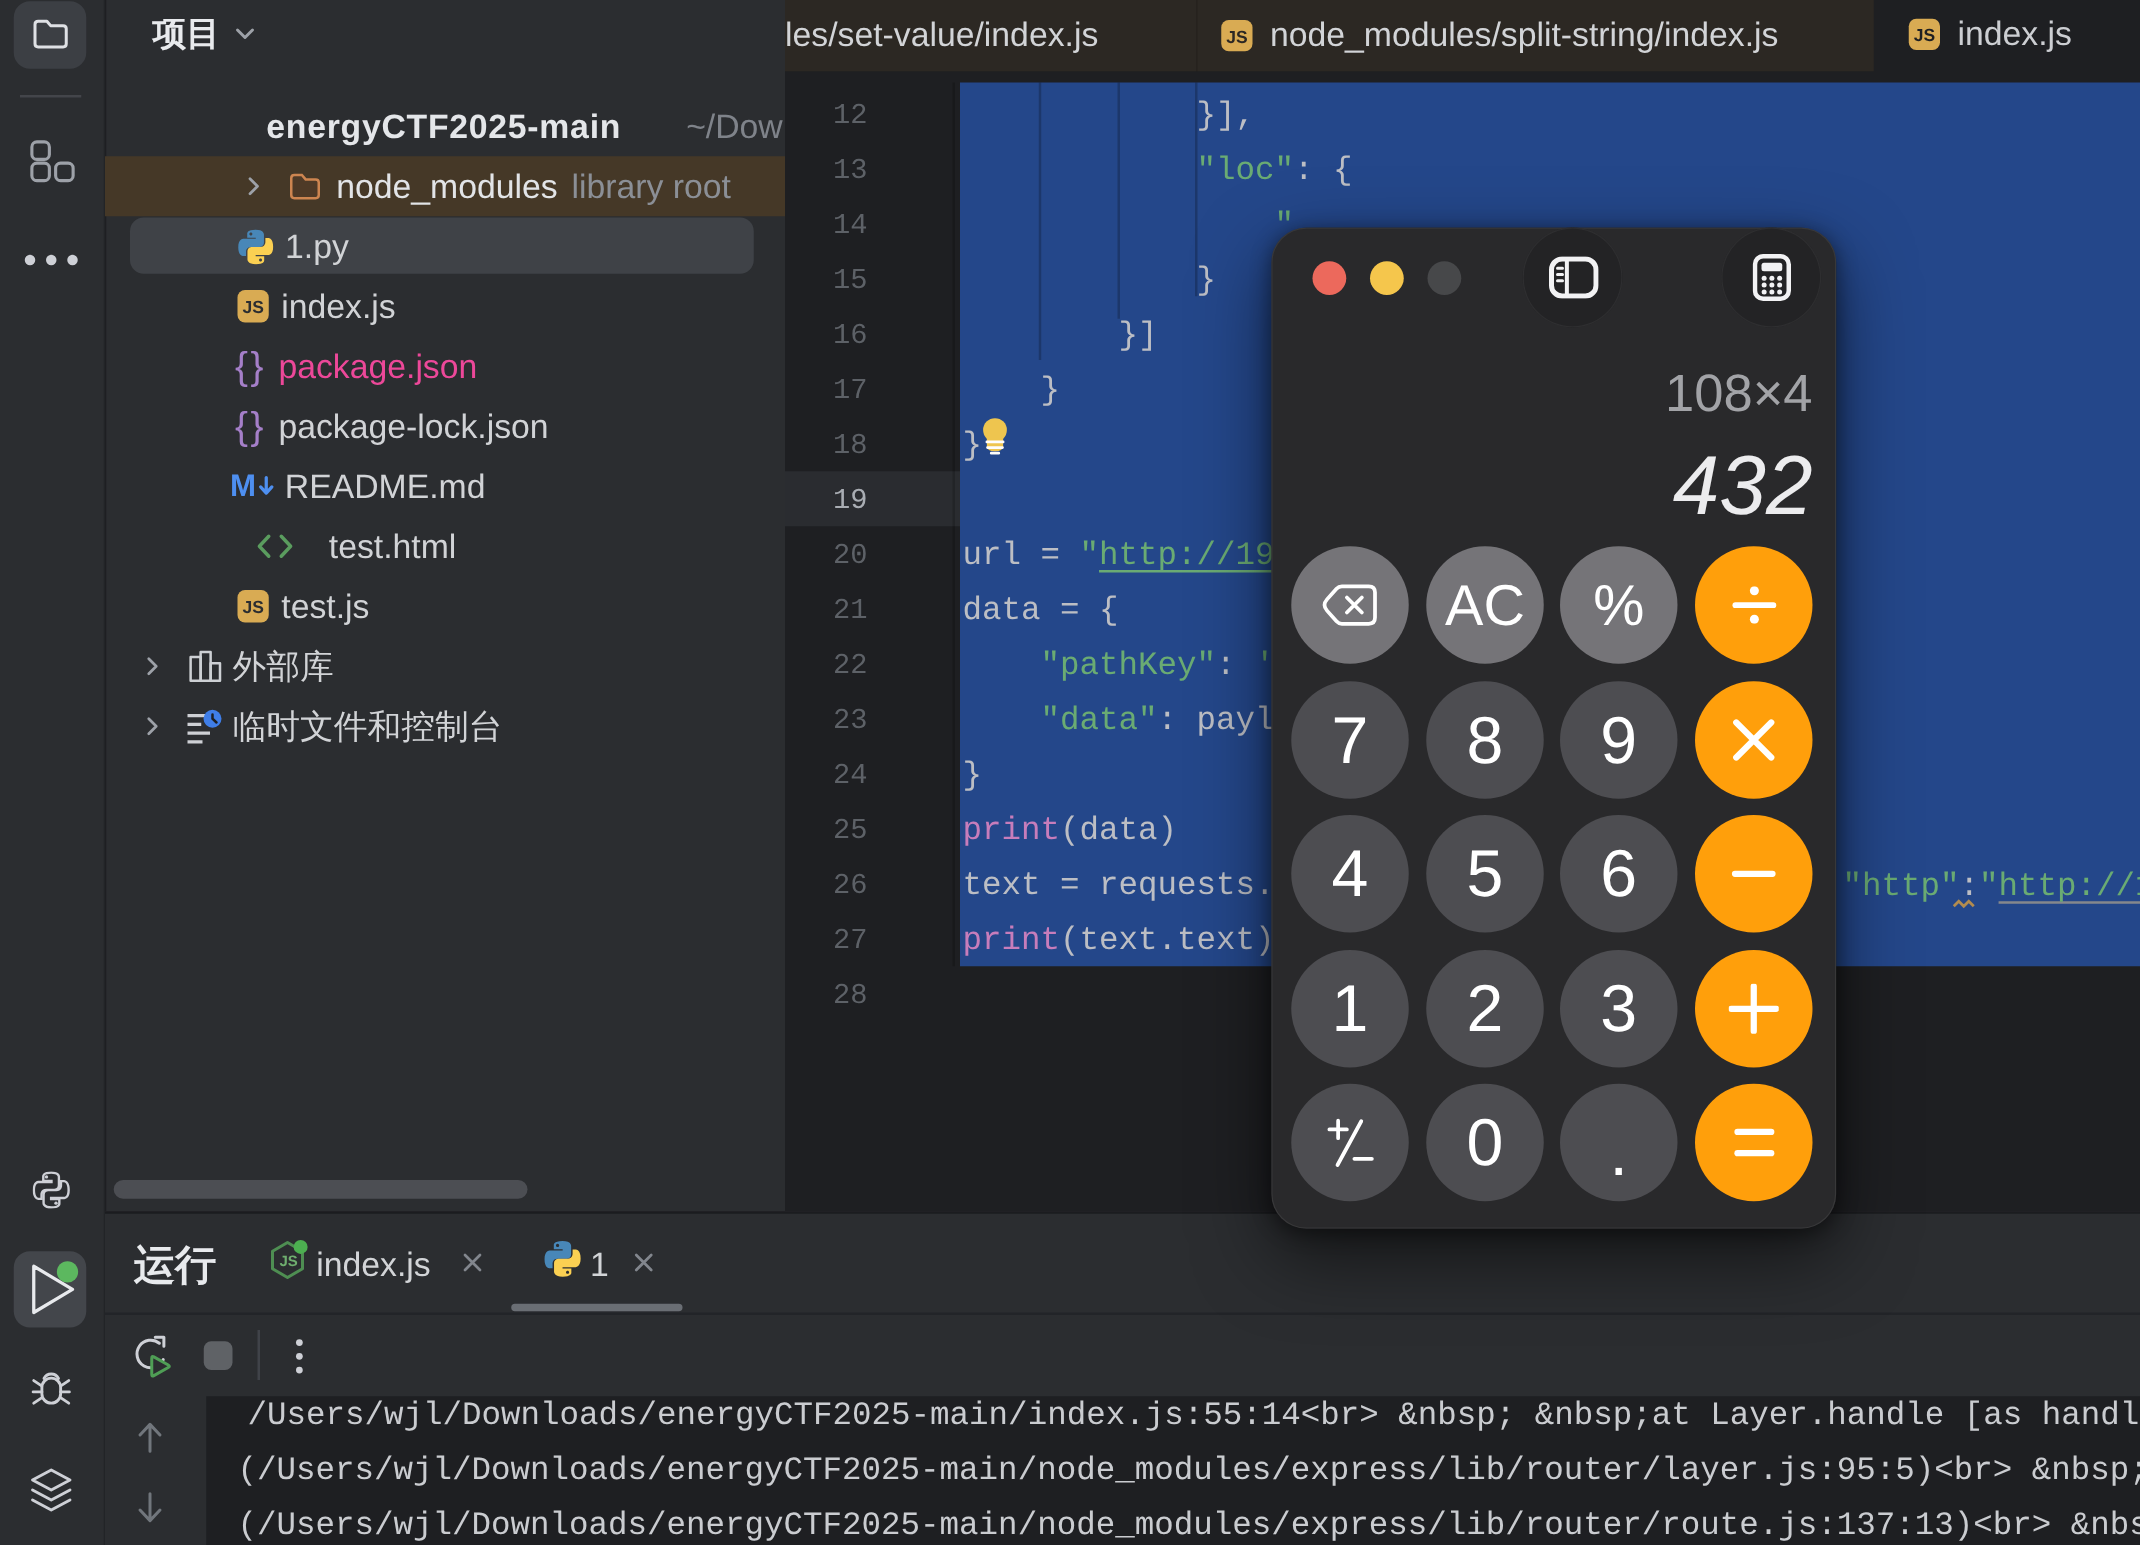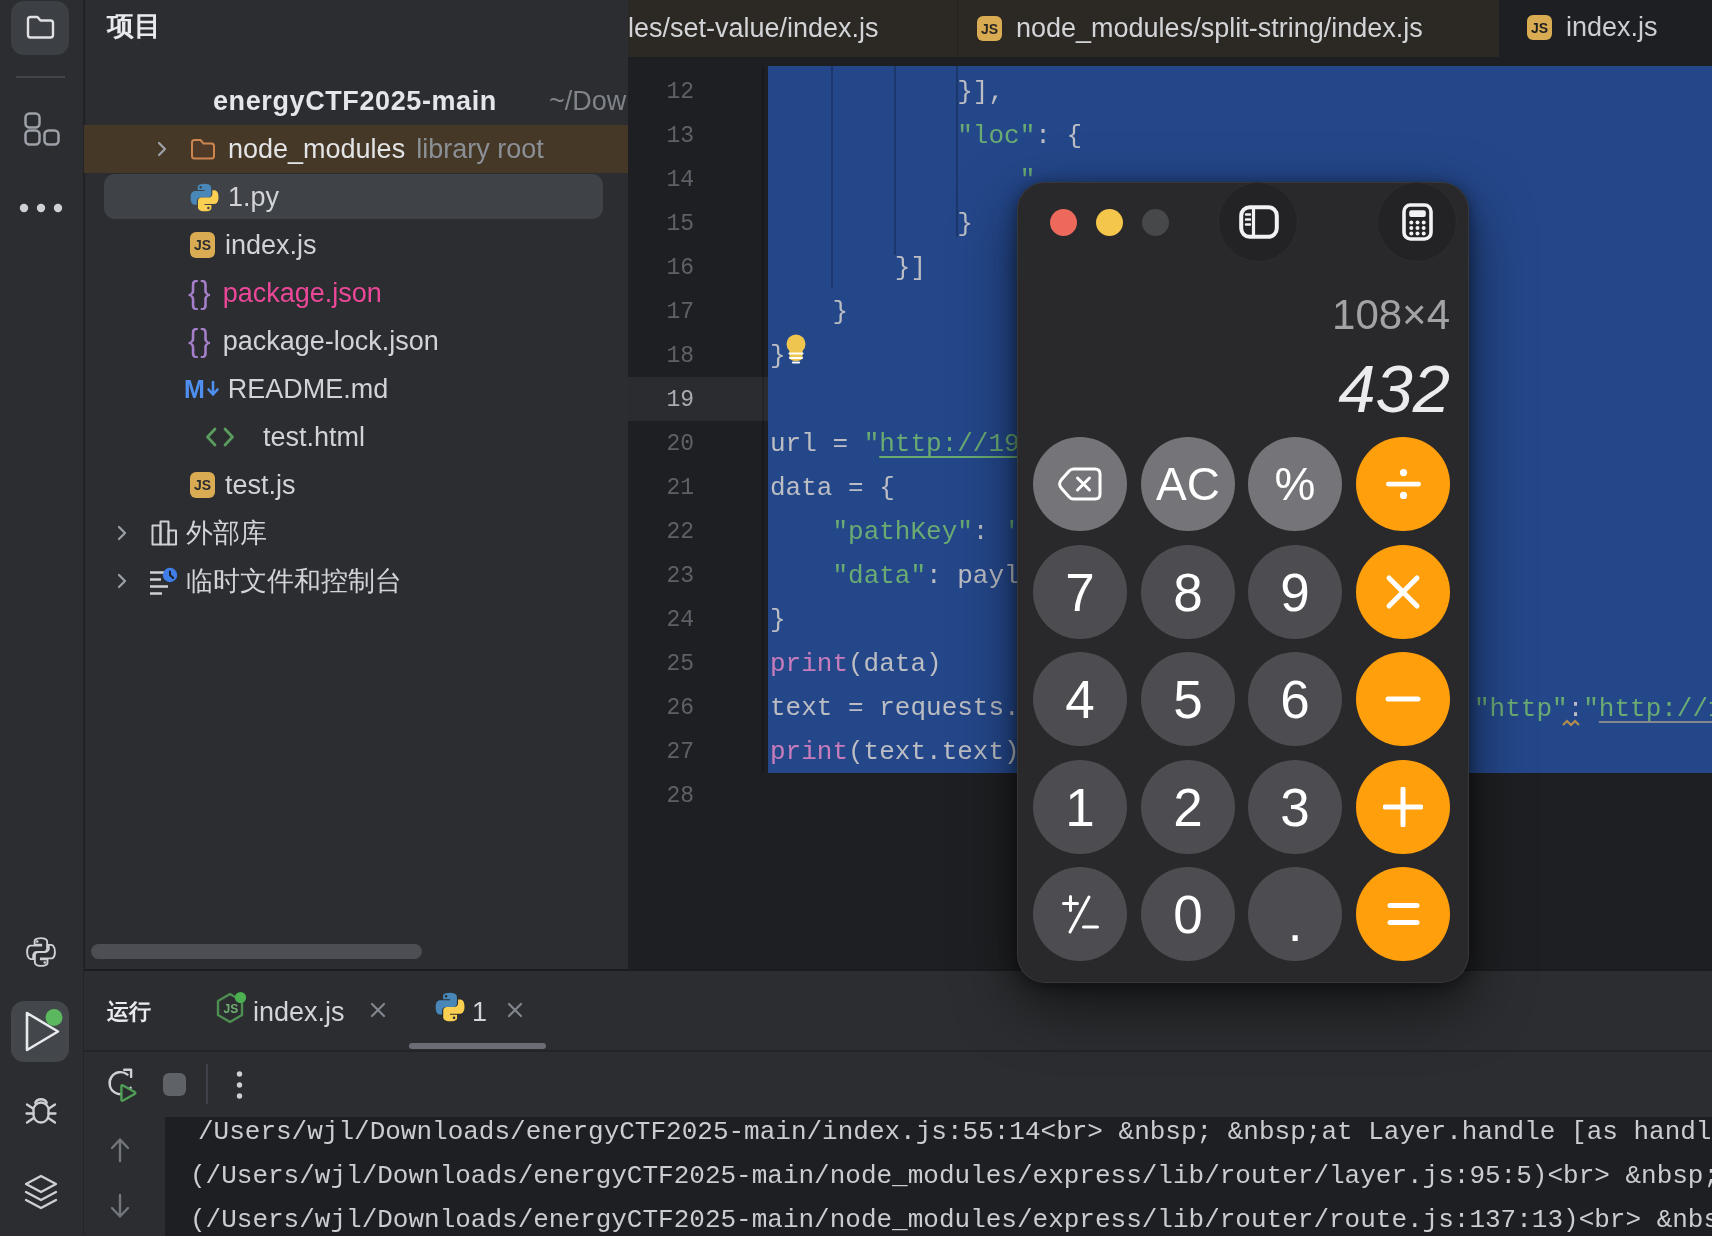--- a/index.html
+++ b/index.html
@@ -74,39 +74,39 @@
         <path d="M3 19 L18 27 L33 19"></path>
         <path d="M3 27 L18 35 L33 27"></path>
       </g>
     </svg>
   </div>
 
   <div class="abs" id="panel" style="left:85px;top:0;width:543px;height:969px;background:#2b2d30;overflow:hidden;"></div>
 
   <div class="abs" style="left:84px;top:0;width:544px;height:969px;overflow:hidden;">
 
-    <div class="abs row" style="left:23px;top:8px;height:38px;flex-direction:column;">
+    <div class="abs row" style="left:38px;top:8px;height:38px;">
       <span style="font-size:27px;font-weight:bold;color:#e8eaed;">项目</span>
       <svg width="30" height="30" viewBox="0 0 30 30" style="margin-left:5px;">
           <path d="M9 12 L15 18 L21 12" stroke="#9da1a8" stroke-width="2.4" fill="none" stroke-linecap="round" stroke-linejoin="round"></path>
         </svg>
     </div>
 
     <div class="abs row" style="left:0;top:77px;width:608px;height:48px;gap:39px;">
       <svg width="24" height="24" viewBox="0 0 24 24" style="margin-left:26px;">
           <path d="M6 9 L12 15 L18 9" stroke="#9da1a8" stroke-width="2.2" fill="none" stroke-linecap="round" stroke-linejoin="round"></path>
         </svg>
       <svg width="30" height="30" viewBox="0 0 30 30" style="margin-left:16px;">
           <path d="M4 8.5 q0-2.5 2.5-2.5 h6 l3 3.5 h8 q2.5 0 2.5 2.5 v10 q0 2.5-2.5 2.5 h-17 q-2.5 0-2.5-2.5 z" fill="#43464b" stroke="#a8acb3" stroke-width="2"></path>
         </svg>
       <span style="font-size:27px;font-weight:bold;color:#e4e6e9;margin-left:9px;letter-spacing:.6px;">energyCTF2025-main</span>
       <span style="font-size:27px;color:#7f838a;margin-left:13px;">~/Downloads</span>
     </div>
 
-    <div class="abs row" style="left:0;top:125px;width:544px;height:48px;background:#453827;">
+    <div class="abs row" style="left:0;top:125px;width:544px;height:48px;background:#453827;padding-left:41px;">
       <svg width="24" height="24" viewBox="0 0 24 24" style="margin-left:66px;">
           <path d="M9 6 L15 12 L9 18" stroke="#9da1a8" stroke-width="2.2" fill="none" stroke-linecap="round" stroke-linejoin="round"></path>
         </svg>
       <svg width="30" height="30" viewBox="0 0 30 30" style="margin-left:14px;">
           <path d="M4 8.5 q0-2.5 2.5-2.5 h6 l3 3.5 h8 q2.5 0 2.5 2.5 v10 q0 2.5-2.5 2.5 h-17 q-2.5 0-2.5-2.5 z" fill="#4e3a27" stroke="#cd8550" stroke-width="2"></path>
         </svg>
       <span style="font-size:27px;color:#e2e4e7;margin-left:10px;">node_modules</span>
       <span style="font-size:27px;color:#8b8f96;margin-left:11px;">library root</span>
     </div>
 
@@ -239,21 +239,21 @@
       <circle cx="11" cy="10" r="9.5" fill="#eec54f"></circle>
       <path d="M4.5 15 h13 v8 q0 4-6.5 4 t-6.5-4 z" fill="#eec54f"></path>
       <path d="M4.5 19.5 h13 M5 24 h12 M8 28.5 h6" stroke="#fdfdfd" stroke-width="2.2" stroke-linecap="round"></path>
     </svg>
   </div>
 
   <div class="abs" id="bottom" style="left:84px;top:969px;width:1628px;height:267px;background:#2b2d30;overflow:hidden;">
 
     <div class="abs" style="left:0;top:0;width:1628px;height:2px;background:#1b1c1f;"></div>
 
-    <div class="abs row" style="left:23px;top:27px;height:32px;font-size:22px;font-weight:bold;color:#e8eaed;">运行</div>
+    <div class="abs row" style="left:23px;top:27px;height:32px;font-size:33px;font-weight:bold;color:#e8eaed;">运行</div>
 
     <svg class="abs" style="left:130px;top:21px;" width="34" height="36" viewBox="0 0 34 36">
       <path d="M16 4 L28 11 V25 L16 32 L4 25 V11 Z" fill="none" stroke="#4e8e52" stroke-width="2.4" stroke-linejoin="round"></path>
       <text x="9.5" y="23" font-family="Liberation Sans" font-size="12" font-weight="bold" fill="#6fae6f">JS</text>
       <circle cx="26.5" cy="7.5" r="5.6" fill="#4caf50"></circle>
     </svg>
     <div class="abs row" style="left:169px;top:27px;height:32px;font-size:27px;color:#d2d4d7;">index.js</div>
     <svg class="abs" style="left:284px;top:31px;" width="20" height="20" viewBox="0 0 20 20">
         <path d="M4 4 L16 16 M16 4 L4 16" stroke="#82868d" stroke-width="2.2" stroke-linecap="round"></path>
       </svg>

